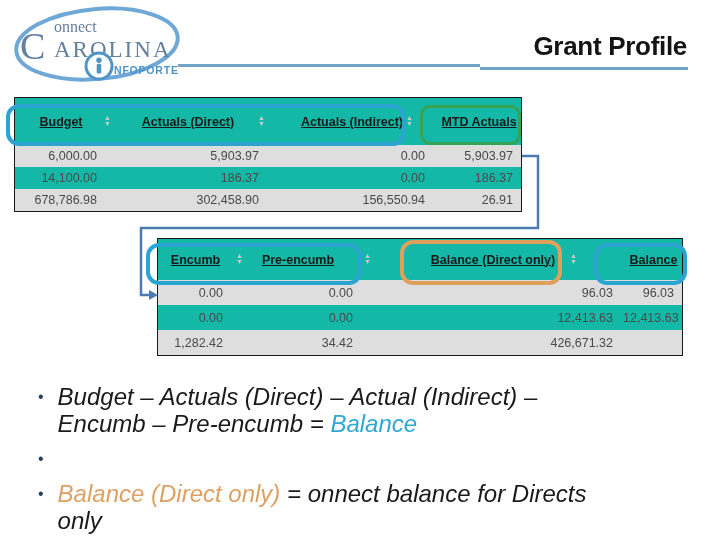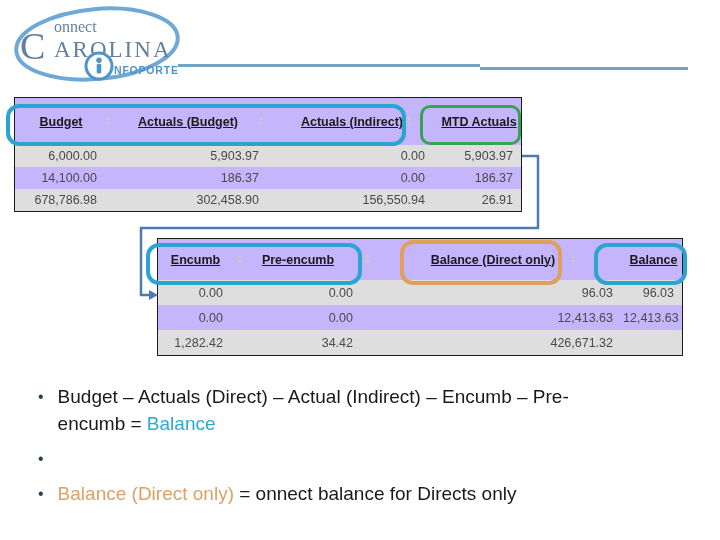--- a/index.html
+++ b/index.html
@@ -11,21 +11,21 @@
   
   .logo{position:absolute;left:4px;top:2px;}
   .slide-title{
     position:absolute;top:31px;right:33px;font-size:26px;font-weight:bold;
     color:#141414;letter-spacing:-0.3px;
   }
   .rule{position:absolute;height:3px;background:#71A3C9;}
   .rule-left{left:178px;top:64px;width:302px;}
   .rule-right{left:480px;top:67px;width:208px;}
   
-  .panel{position:absolute;background:#c4b5fd;border:1.5px solid #1a1a1a;z-index:1;}
+  .panel{position:absolute;background:#14b8a6;border:1.5px solid #1a1a1a;z-index:1;}
   .panel-1{left:14px;top:97px;width:508px;}
   .panel-2{left:157px;top:238px;width:526px;}
   .grid1{display:grid;grid-template-columns:92px 162px 166px 88px;}
   .grid2{display:grid;grid-template-columns:75px 130px 260px 61px;}
   .thead{align-items:center;}
   .panel-1 .thead{height:47px;}
   .panel-2 .thead{height:41px;}
   .thead .hcell{
     text-align:center;font-weight:bold;font-size:12.5px;color:#1a1a1a;
     text-decoration:underline;white-space:nowrap;
@@ -53,21 +53,21 @@
   .hl-t1-mtd{left:420px;top:105px;width:101px;height:40px;}
   .hl-t2-encumb{left:146px;top:243px;width:216px;height:42px;}
   .hl-t2-baldir{left:400px;top:240px;width:162px;height:45px;}
   .hl-t2-bal{left:594px;top:243px;width:93px;height:42px;}
   
   .connector{position:absolute;left:0;top:0;z-index:5;pointer-events:none;}
   
   .bullets{position:absolute;left:38px;top:383px;width:585px;margin:0;padding:0;list-style:none;}
   .bullets li{display:flex;gap:14px;margin-bottom:8px;}
   .dot{color:#24405C;font-size:16px;line-height:27px;flex:0 0 auto;}
-  .btext{font-size:19px;line-height:27px;color:#1a1a1a;}
+  .btext{font-size:24px;line-height:27px;color:#1a1a1a;font-style:italic;}
   .seg-blue{color:#2FA8D4;}
   .seg-green{color:#2FA572;}
   .seg-orange{color:#DFA063;}
 </style>
 </head>
 <body>
 
 <div class="slide">
 
   <div class="logo">
@@ -78,27 +78,28 @@
       <text x="50" y="55" font-family="Liberation Serif, serif" font-size="23" letter-spacing="2" fill="#64809F">AROLINA</text>
       <g>
         <circle cx="95" cy="64" r="13" fill="#ffffff" stroke="#4E94C8" stroke-width="3"></circle>
         <circle cx="95" cy="58.2" r="2.7" fill="#4E94C8"></circle>
         <rect x="92.7" y="61.8" width="4.6" height="9.6" rx="1.5" fill="#4E94C8"></rect>
       </g>
       <text x="110" y="72" font-family="Liberation Sans, sans-serif" font-size="10.5" font-weight="bold" letter-spacing="0.8" fill="#4E94C8">NFOPORTE</text>
     </svg>
   </div>
 
+  <div class="slide-title">Grant Profile</div>
   <div class="rule rule-left"></div>
   <div class="rule rule-right"></div>
 
   <div class="panel panel-1">
     <div class="grid1 thead">
       <span class="hcell">Budget</span>
-      <span class="hcell">Actuals (Budget)</span>
+      <span class="hcell">Actuals (Direct)</span>
       <span class="hcell">Actuals (Indirect)</span>
       <span class="hcell">MTD Actuals</span>
     </div>
     <div class="grid1 trow gray">
       <span class="cell">6,000.00</span>
       <span class="cell">5,903.97</span>
       <span class="cell">0.00</span>
       <span class="cell">5,903.97</span>
     </div>
     <div class="grid1 trow">

